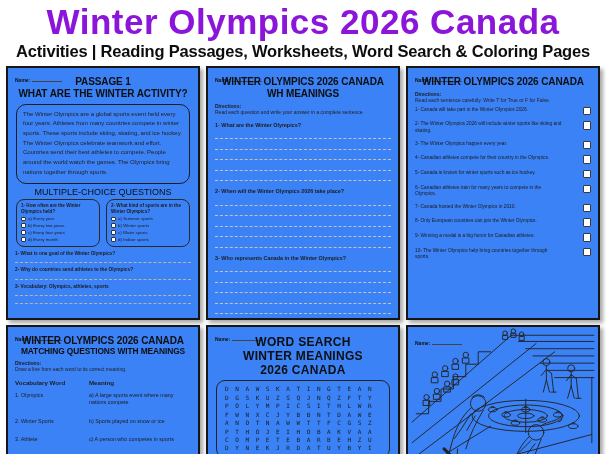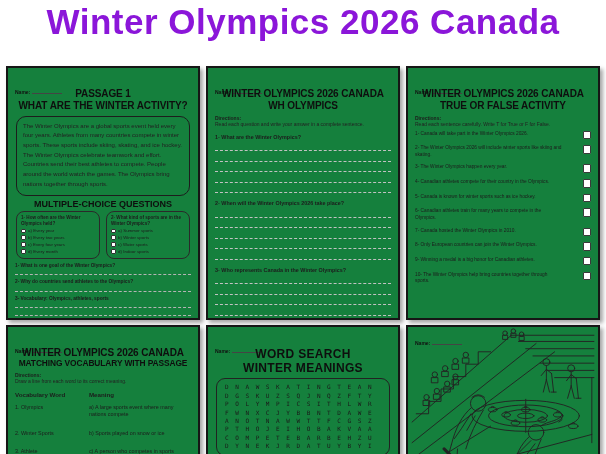--- a/index.html
+++ b/index.html
@@ -8,36 +8,36 @@
   .canvas { position:relative; width:606px; height:454px; background:#ffffff; overflow:hidden; }
 
   
   .hdr { text-align:center; padding-top:2px; }
   .hdr-title { color:var(--accent); font-weight:800; font-size:35px; line-height:39px; letter-spacing:0.5px; white-space:nowrap; }
   .hdr-sub { color:#0d0d0d; font-weight:700; font-size:16.5px; line-height:20px; white-space:nowrap; letter-spacing:-0.2px; }
 
   
   .grid { position:absolute; left:6px; top:66px; width:594px;
           display:grid; grid-template-columns:194px 194px 194px; grid-auto-rows:254px; gap:5px 6px; }
-  .page { position:relative; background:#15803d; border:2.5px solid #161616; box-shadow:2.5px 3px 4px rgba(0,0,0,.35);
-          padding:12px 7px; overflow:hidden; color:#1c1c1c; }
+  .page { position:relative; background:#3b82f6; border:2.5px solid #161616; box-shadow:2.5px 3px 4px rgba(0,0,0,.35);
+          padding:0 7px; overflow:hidden; color:#1c1c1c; }
 
   .name-row { height:8px; }
   .name-label { font-size:5px; font-weight:bold; color:#111; }
   .name-line { display:inline-block; width:30px; border-bottom:0.8px solid #444; margin-left:2px; vertical-align:baseline; }
 
   .ws-title { text-align:center; font-weight:800; line-height:1.18; font-size:10px; letter-spacing:-0.1px; white-space:nowrap; color:#0e0e0e; }
   .t-xs { font-size:8.4px; }
   .dirs-label { font-size:5px; font-weight:bold; margin-top:3px; }
   .dirs { font-size:5px; color:#222; }
 
   
   .passage-box { border:1.6px solid #1d1d1d; border-radius:10px; padding:5px 6px; margin:4px 1px 3px;
                  font-size:6px; line-height:1.62; color:#222; }
-  .sec-head { text-align:center; font-weight:700; font-size:9px; margin:2px 0 2px; color:#0e0e0e; }
+  .sec-head { text-align:center; font-weight:400; font-size:9px; margin:2px 0 2px; color:#0e0e0e; }
   .mcq-row { display:flex; gap:6px; margin:0 1px; }
   .mcq-box { flex:1; border:1.1px solid #2a2a2a; border-radius:8px; padding:3px 4px 2px; }
   .mcq-q { font-size:4.6px; font-weight:bold; line-height:1.3; margin-bottom:1.5px; }
   .opt { display:flex; align-items:center; gap:2.5px; margin:1.8px 0; font-size:4.4px; }
   .cb-sm { width:4.6px; height:4.6px; border:0.8px solid #333; border-radius:1px; flex:none; background:#fff; }
   .sa-q { font-size:4.8px; font-weight:bold; margin-top:4px; }
   .dash { border-bottom:1px dashed #b4b4b4; height:7.5px; }
 
   
   .wh-q { font-size:5.4px; font-weight:bold; margin:7px 0 1px; }
@@ -65,20 +65,21 @@
   .scene { position:absolute; inset:0; width:100%; height:100%; }
   .scene-name { position:absolute; left:7px; top:4px; }
 </style>
 </head>
 <body>
 
 <div class="canvas">
 
   <div class="hdr">
     <div class="hdr-title">Winter Olympics 2026 Canada</div>
+    <div class="hdr-sub">Activities | Reading Passages, Worksheets, Word Search &amp; Coloring Pages</div>
   </div>
 
   <div class="grid">
 
     <div class="page">
       <div class="name-row">
         <span class="name-label">Name:</span><span class="name-line"></span>
       </div>
       <div class="ws-title">PASSAGE 1</div>
       <div class="ws-title">WHAT ARE THE WINTER ACTIVITY?</div>
@@ -131,21 +132,21 @@
       <div class="sa-q">3- Vocabulary: Olympics, athletes, sports</div>
       <div class="dash"></div>
       <div class="dash"></div>
     </div>
 
     <div class="page">
       <div class="name-row">
         <span class="name-label">Name:</span><span class="name-line"></span>
       </div>
       <div class="ws-title">WINTER OLYMPICS 2026 CANADA</div>
-      <div class="ws-title">WH OLYMPICS</div>
+      <div class="ws-title">WH MEANINGS</div>
       <div class="dirs-label">Directions:</div>
       <div class="dirs">Read each question and write your answer in a complete sentence.</div>
       <div class="wh-q">1- What are the Winter Olympics?</div>
       <div class="dash2"></div>
         <div class="dash2"></div>
         <div class="dash2"></div>
         <div class="dash2"></div>
         <div class="dash2"></div>
       <div class="wh-q">2- When will the Winter Olympics 2026 take place?</div>
       <div class="dash2"></div>
@@ -159,21 +160,20 @@
         <div class="dash2"></div>
         <div class="dash2"></div>
         <div class="dash2"></div>
     </div>
 
     <div class="page">
       <div class="name-row">
         <span class="name-label">Name:</span><span class="name-line"></span>
       </div>
       <div class="ws-title">WINTER OLYMPICS 2026 CANADA</div>
-      <div class="ws-title">TRUE OR FALSE ACTIVITY</div>
       <div class="dirs-label">Directions:</div>
       <div class="dirs">Read each sentence carefully. Write T for True or F for False.</div>
       <div class="tf-list">
         <div class="tf-row">
             <div class="tf-text">1-  Canada will take part in the Winter Olympics 2026.</div>
             <span class="cb"></span>
           </div>
         <div class="tf-row">
             <div class="tf-text">2-  The Winter Olympics 2026 will include winter sports like skiing and skating.</div>
             <span class="cb"></span>
@@ -211,21 +211,21 @@
             <span class="cb"></span>
           </div>
       </div>
     </div>
 
     <div class="page">
       <div class="name-row">
         <span class="name-label">Name:</span><span class="name-line"></span>
       </div>
       <div class="ws-title">WINTER OLYMPICS 2026 CANADA</div>
-      <div class="ws-title t-xs">MATCHING VOCABULARY WITH PASSAGE</div>
+      <div class="ws-title t-xs">MATCHING QUESTIONS WITH MEANINGS</div>
       <div class="dirs-label">Directions:</div>
       <div class="dirs">Draw a line from each word to its correct meaning.</div>
       <div class="match-head">
         <div class="mw">Vocabulary Word</div>
         <div class="mm">Meaning</div>
       </div>
       <div class="match-row">
         <div class="mw">1. Olympics</div>
         <div class="mm">a) A large sports event where many nations compete</div>
       </div>
@@ -238,20 +238,21 @@
         <div class="mm">c) A person who competes in sports</div>
       </div>
     </div>
 
     <div class="page">
       <div class="name-row">
         <span class="name-label">Name:</span><span class="name-line"></span>
       </div>
       <div class="ws5-title">WORD SEARCH</div>
       <div class="ws5-title">WINTER MEANINGS</div>
+      <div class="ws5-title">2026 CANADA</div>
       <div class="ws-grid-box">
         <div class="ws-row">DNAWSKATINGTEAN</div>
         <div class="ws-row">DGSKUZSQJNQZFTY</div>
         <div class="ws-row">POLYMPICSITHLWR</div>
         <div class="ws-row">FWNXCJYBBNTDAWE</div>
         <div class="ws-row">ANOTNAWWTTFCGSZ</div>
         <div class="ws-row">PTHOJEIHOBAKVAA</div>
         <div class="ws-row">COMPETEBARBEHZU</div>
         <div class="ws-row">DYNEKJRDATUYBYI</div>
 

